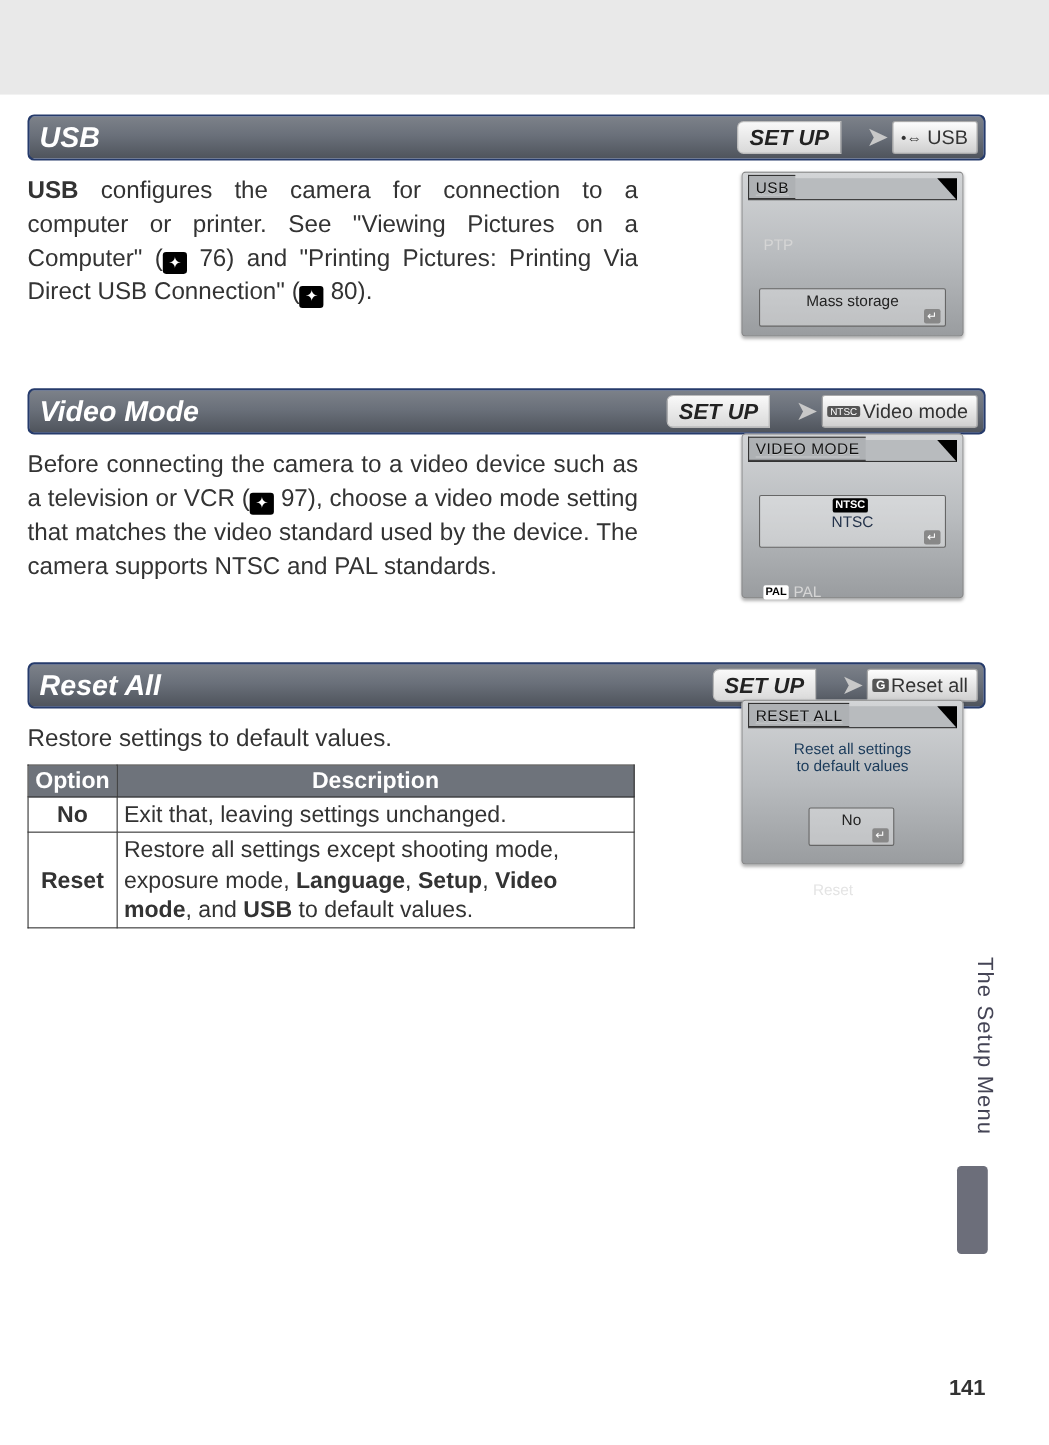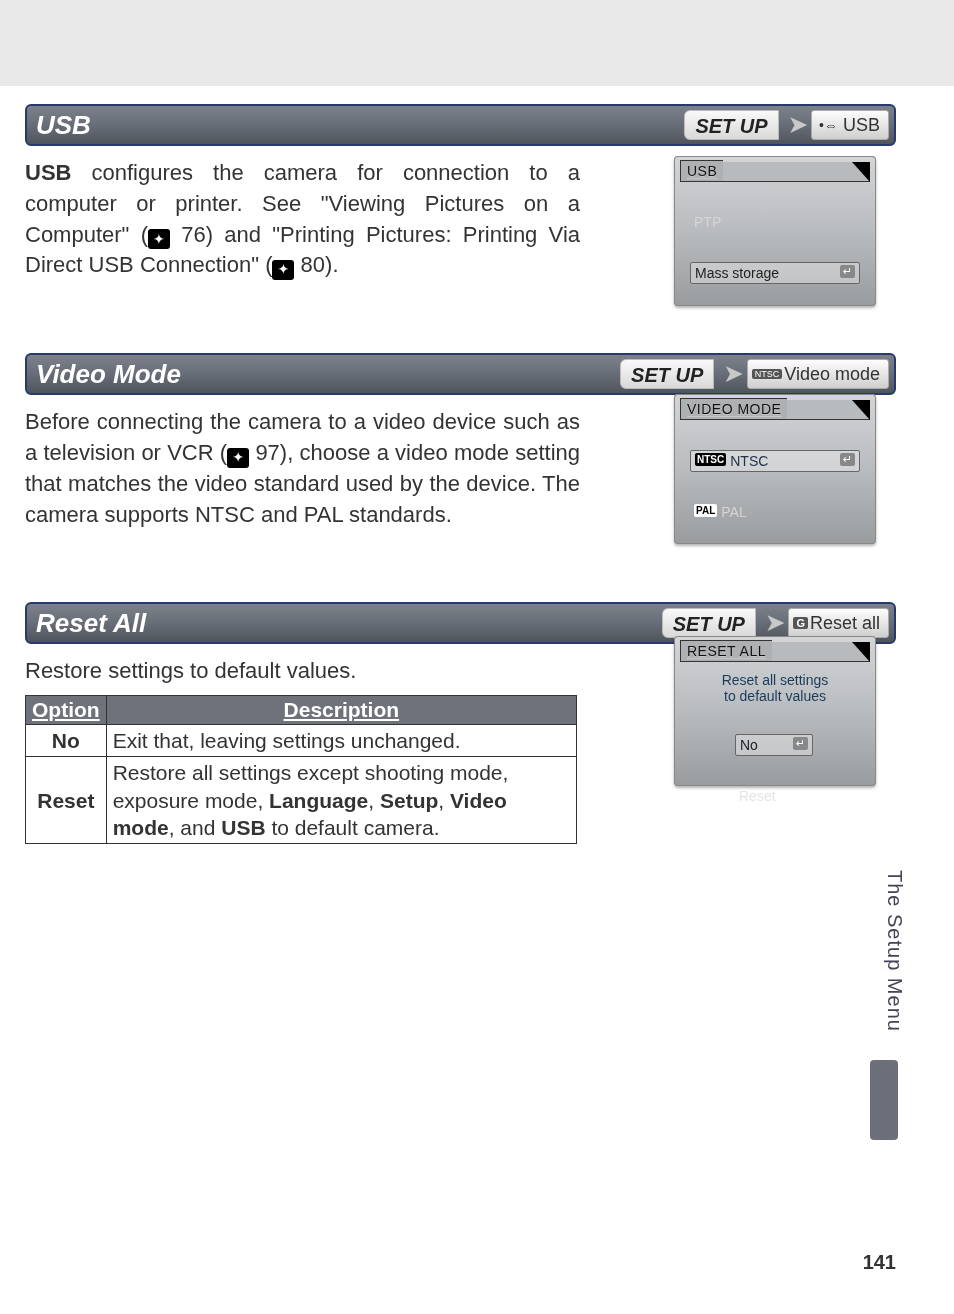--- a/index.html
+++ b/index.html
@@ -46,21 +46,21 @@
   .nav-setup {
     background: linear-gradient(#f9f9f9, #d9d9d9);
     color: #222;
     font-weight: bold;
     font-style: italic;
     font-size: 20px;
     padding: 2px 10px;
     border: 1px solid #bbb;
     border-top-left-radius: 6px;
     border-bottom-left-radius: 6px;
-    margin-right: 6px;
+    margin-right: 20px;
     height: 30px;
     line-height: 26px;
   }
   .nav-arrow {
     color: #c8c8c8;
     font-size: 22px;
     margin: 0 4px;
     font-weight: bold;
   }
   .nav-icon-box {
@@ -149,31 +149,32 @@
     right:0; top:0;
     border-left: 18px solid transparent;
     border-top: 20px solid #000;
   }
   .lcd-body {
     margin-top: 20px;
     padding: 0 10px;
   }
   .lcd-opt {
     display: flex;
-    align-items: flex-start;
+    align-items: center;
     font-size: 14px;
     padding: 2px 4px;
     color: #d5d5d5;
     margin-top: 30px;
   }
   .lcd-opt.sel {
     background: rgba(255,255,255,0.35);
     border: 1px solid #666;
     color: #222;
     border-radius: 2px;
+    flex-direction: column;
   }
   .lcd-opt-icon {
     background: #fff;
     color: #000;
     font-size: 10px;
     font-weight: bold;
     padding: 1px 2px;
     border-radius: 2px;
     margin-right: 4px;
   }
@@ -207,21 +208,20 @@
     width: 552px;
     margin-top: 8px;
     font-size: 21px;
   }
   table.opt th {
     background: #6e737b;
     color: #fff;
     font-weight: bold;
     border: 1px solid #333;
     padding: 2px 6px;
-    text-decoration: underline;
   }
   table.opt td {
     border: 1px solid #333;
     padding: 2px 6px;
     vertical-align: middle;
     line-height: 1.3;
   }
   table.opt td.opt-name {
     font-weight: bold;
     text-align: center;
@@ -376,21 +376,21 @@
       <th>Option</th>
       <th>Description</th>
     </tr>
     <tr>
       <td class="opt-name">No</td>
       <td>Exit that, leaving settings unchanged.</td>
     </tr>
     <tr>
       <td class="opt-name">Reset</td>
       <td>
-        <span>Restore all settings except shooting mode, exposure mode, </span><b>Language</b><span>, </span><b>Setup</b><span>, </span><b>Video mode</b><span>, and </span><b>USB</b><span> to default camera.</span>
+        <span>Restore all settings except shooting mode, exposure mode, </span><b>Language</b><span>, </span><b>Setup</b><span>, </span><b>Video mode</b><span>, and </span><b>USB</b><span> to default values.</span>
       </td>
     </tr>
   </tbody>
     </table>
 
 </div>
 
 <div class="side-tab">The Setup Menu</div>
 <div class="side-block"></div>
 <div class="page-num">141</div>

